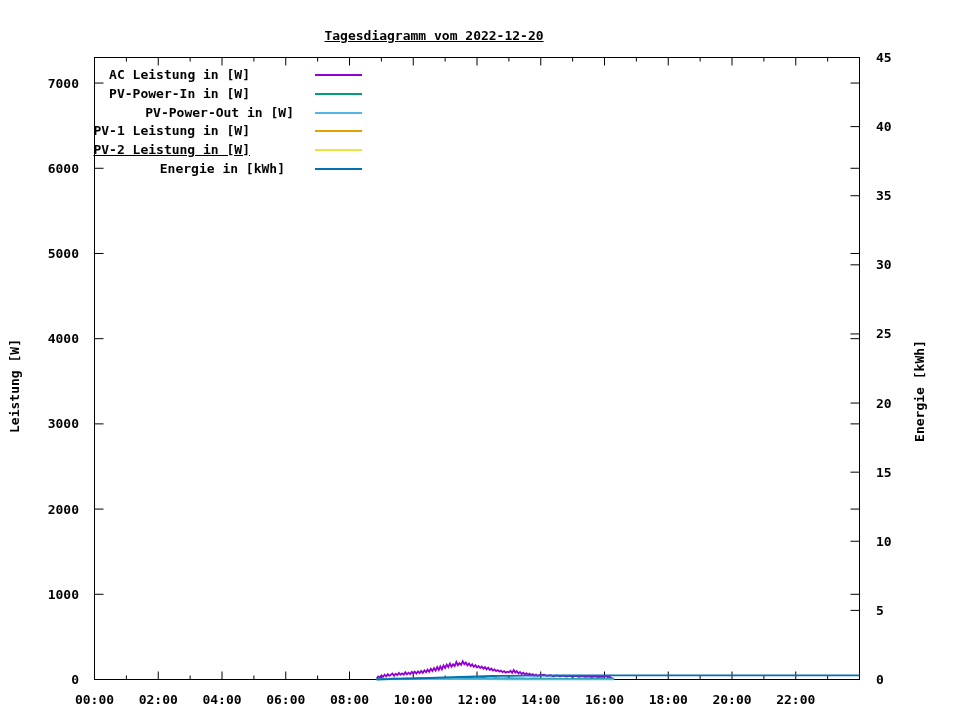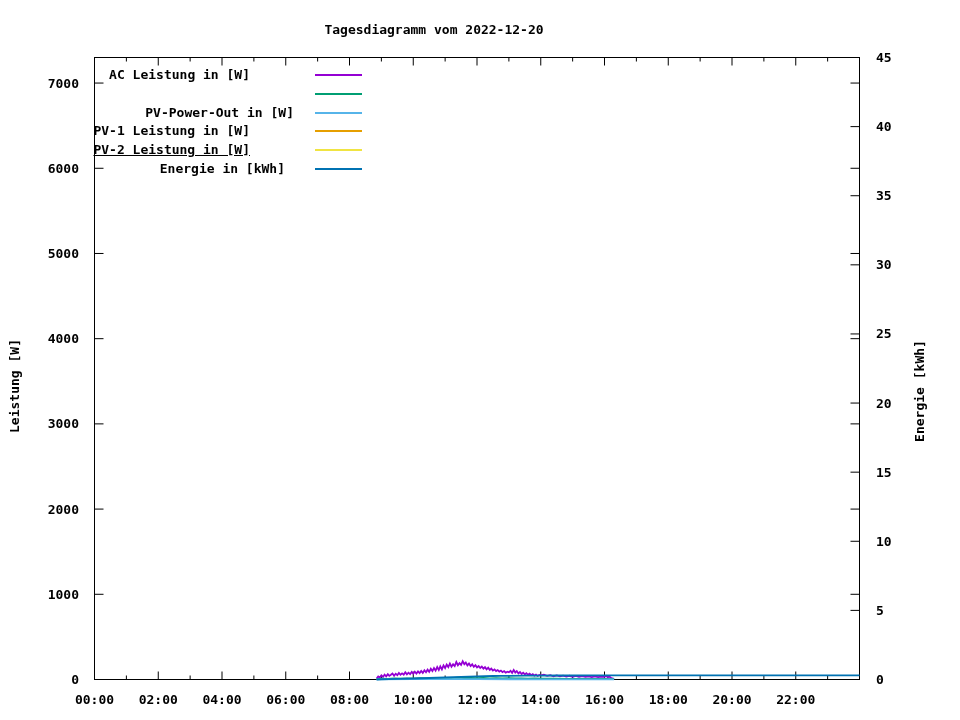--- a/index.html
+++ b/index.html
@@ -3,22 +3,22 @@
 <meta charset="utf-8">
 <style>
   html,body{margin:0;padding:0;}
   body{
     width:960px;height:720px;overflow:hidden;background:#ffffff;
     font-family:"DejaVu Sans Mono",monospace;color:#000;
     position:relative;
   }
   .chart-canvas{position:absolute;inset:0;width:960px;height:720px;}
   .chart-title{
-    position:absolute;top:22px;left:434px;transform:translateX(-50%);
-    font:bold 13px "DejaVu Sans Mono",monospace;white-space:nowrap;
+    position:absolute;top:28px;left:434px;transform:translateX(-50%);
+    font:bold 13px "DejaVu Sans Mono",monospace;white-space:nowrap;text-decoration:underline;
   }
   .vlabel{
     position:absolute;font:bold 13px "DejaVu Sans Mono",monospace;
     white-space:nowrap;transform:translate(-50%,-50%) rotate(-90deg);
   }
   .vlabel.left{left:14px;top:386px;}
   .vlabel.right{left:919px;top:391px;}
   svg{position:absolute;top:0;left:0;}
   svg text{
     font-family:"DejaVu Sans Mono",monospace;font-weight:bold;
@@ -148,20 +148,21 @@
       <line x1="859.5" y1="57.5" x2="850.5" y2="57.5" stroke="#000000" stroke-width="1"></line>
       <text x="876" y="62" text-anchor="start">45</text>
       <polyline points="376.6,678.5 378.2,676.5 379.8,677.6 381.4,675.4 383.0,676.9 384.6,674.6 386.2,676.3 387.8,674.2 389.3,675.9 390.9,674.8 392.5,673.5 394.1,675.7 395.7,673.7 397.3,675.2 398.9,672.9 400.5,674.8 402.1,673.4 403.7,674.6 405.3,672.3 406.9,674.4 408.5,672.7 410.1,674.2 411.7,672.0 413.3,673.7 414.8,671.7 416.4,673.5 418.0,671.4 419.6,673.1 421.2,671.0 422.8,672.9 424.4,670.3 426.0,672.3 427.6,669.7 429.2,671.8 430.8,668.8 432.4,671.1 434.0,668.0 435.6,670.6 437.2,667.1 438.8,670.0 440.3,666.3 441.9,669.3 443.5,665.4 445.1,668.0 446.7,664.6 448.3,667.1 449.9,663.5 451.5,666.7 453.1,664.3 454.7,666.0 456.3,662.0 457.9,665.2 459.5,663.1 461.1,664.8 462.7,661.2 464.3,664.2 465.8,662.6 467.4,665.4 469.0,663.5 470.6,666.0 472.2,664.3 473.8,666.9 475.4,665.2 477.0,667.4 478.6,666.0 480.2,668.0 481.8,666.5 483.4,668.6 485.0,667.1 486.6,669.3 488.2,667.7 489.8,670.0 491.3,668.6 492.9,670.6 494.5,669.4 496.1,671.1 497.7,670.1 499.3,671.7 500.9,670.6 502.5,672.2 504.1,671.1 505.7,672.7 507.3,671.7 508.9,672.3 510.5,670.8 512.1,672.9 513.7,670.0 515.3,672.5 516.8,671.1 518.4,673.4 520.0,672.0 521.6,674.0 523.2,672.7 524.8,674.4 526.4,673.2 528.0,674.8 529.6,673.7 531.2,675.2 532.8,674.2 534.4,675.6 536.0,674.6 537.6,675.9 539.2,674.9 540.8,675.4 543.9,674.7 547.1,675.9 550.3,675.1 553.5,676.3 556.7,675.4 559.9,676.4 563.1,675.6 566.3,676.6 569.4,675.8 572.6,676.7 575.8,675.9 579.0,676.9 582.2,676.1 585.4,676.9 588.6,676.3 591.8,677.1 594.9,676.4 598.1,677.2 601.3,676.5 604.5,676.8 606.1,675.9 607.7,677.3 609.3,676.6 610.9,677.8 612.5,678.5 614.1,678.8" fill="none" stroke="#9400d3" stroke-width="1.8"></polyline>
       <polyline points="376.6,679.1 381.4,678.6 387.8,678.9 394.1,678.5 400.5,678.7 406.9,678.3 413.3,678.6 419.6,678.2 426.0,678.5 432.4,678.0 438.8,678.3 445.1,677.8 451.5,678.1 457.9,677.6 464.3,678.0 470.6,677.8 477.0,678.1 483.4,678.0 489.8,678.3 496.1,678.1 502.5,678.5 508.9,678.2 515.3,678.5 521.6,678.3 528.0,678.6 534.4,678.5 540.8,678.6 553.5,678.7 566.3,678.8 579.0,678.9 591.8,679.0 604.5,679.0 614.1,679.2" fill="none" stroke="#009e73" stroke-width="1.8"></polyline>
       <polyline points="376.6,679.3 413.3,679.2 477.0,679.2 540.8,679.3 614.1,679.3" fill="none" stroke="#56b4e9" stroke-width="1.8"></polyline>
       <polyline points="376.6,679.5 381.4,679.4 397.3,678.9 413.3,678.5 429.2,678.0 445.1,677.4 453.1,677.2 461.1,676.9 469.0,676.6 477.0,676.3 485.0,676.1 492.9,676.0 500.9,675.8 508.9,675.8 524.8,675.6 540.8,675.6 556.7,675.5 572.6,675.5 588.6,675.4 604.5,675.4 614.1,675.4 859.5,675.4" fill="none" stroke="#0072b2" stroke-width="1.8"></polyline>
     </svg>
   <div class="legend" id="legend">
       <div class="klabel" style="top: 66px;">AC Leistung in [W]</div>
       <div class="kline" style="top: 74px; background: rgb(148, 0, 211);"></div>
+      <div class="klabel" style="top: 84.8px;">PV-Power-In in [W]</div>
       <div class="kline" style="top: 92.8px; background: rgb(0, 158, 115);"></div>
       <div class="klabel" style="top: 103.6px; padding-left: 44px;">PV-Power-Out in [W]</div>
       <div class="kline" style="top: 111.6px; background: rgb(86, 180, 233);"></div>
       <div class="klabel" style="top: 122.4px;">PV-1 Leistung in [W]</div>
       <div class="kline" style="top: 130.4px; background: rgb(230, 159, 0);"></div>
       <div class="klabel" style="top: 141.2px; text-decoration: underline;">PV-2 Leistung in [W]</div>
       <div class="kline" style="top: 149.2px; background: rgb(240, 228, 66);"></div>
       <div class="klabel" style="top: 160px; padding-left: 35px;">Energie in [kWh]</div>
       <div class="kline" style="top: 168px; background: rgb(0, 114, 178);"></div>
     </div>

